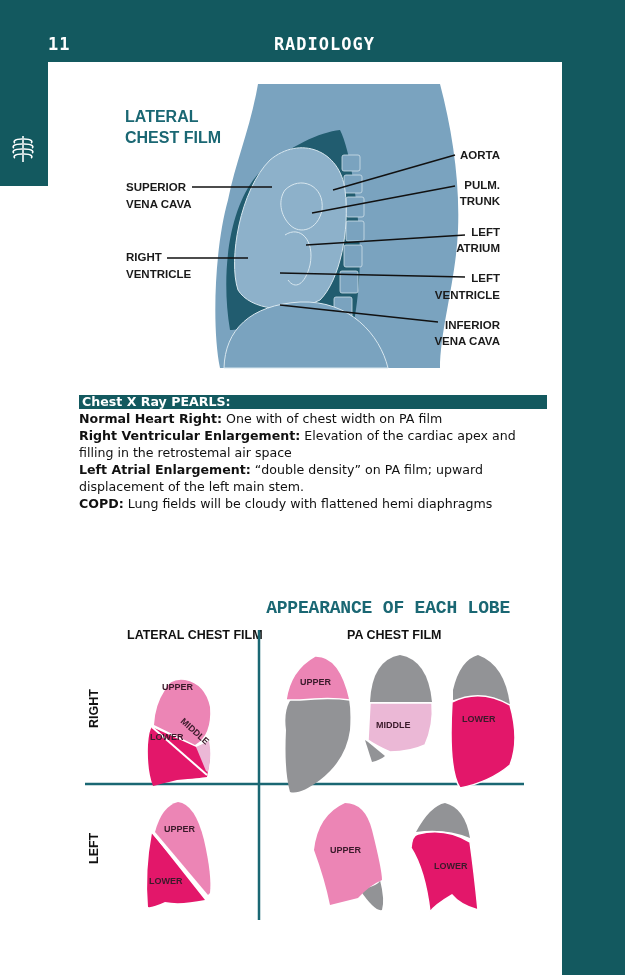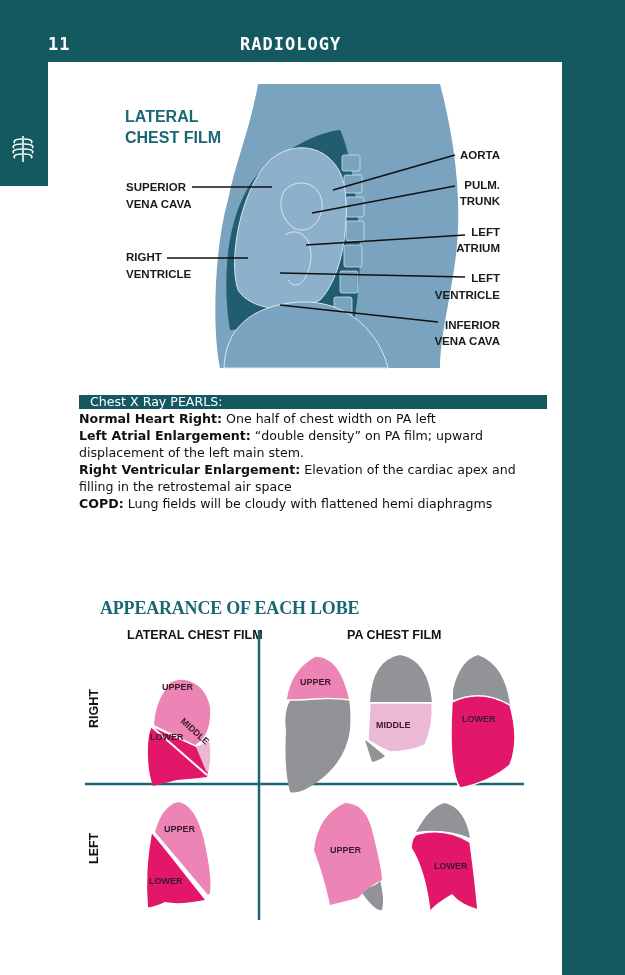--- a/index.html
+++ b/index.html
@@ -5,27 +5,27 @@
   html, body { margin: 0; padding: 0; }
   body {
     width: 625px; height: 975px; position: relative; overflow: hidden;
     background: #fff;
     font-family: "DejaVu Sans", sans-serif;
   }
   .top-band { position: absolute; left: 0; top: 0; width: 625px; height: 62px; background: #13595f; }
   .right-band { position: absolute; left: 562px; top: 0; width: 63px; height: 975px; background: #13595f; }
   .left-tab { position: absolute; left: 0; top: 62px; width: 48px; height: 124px; background: #13595f; }
   .page-number { position: absolute; left: 48px; top: 34px; color: #fff; font-family: "DejaVu Sans Mono", monospace; font-weight: bold; font-size: 17px; letter-spacing: 1px; }
-  .section-title { position: absolute; left: 240px; top: 34px; width: 135px; text-align: left; color: #fff; font-family: "DejaVu Sans Mono", monospace; font-weight: bold; font-size: 17px; letter-spacing: 1px; }
+  .section-title { position: absolute; left: 240px; top: 34px; width: 135px; text-align: right; color: #fff; font-family: "DejaVu Sans Mono", monospace; font-weight: bold; font-size: 17px; letter-spacing: 1px; }
   .rib-icon { position: absolute; left: 10px; top: 134px; width: 26px; height: 30px; }
   .illus { position: absolute; left: 100px; top: 80px; width: 430px; height: 295px; }
   .pearls { position: absolute; left: 79px; top: 395px; width: 468px; font-size: 12.6px; line-height: 16.9px; color: #111; font-family: "DejaVu Sans", sans-serif; }
-  .pearls-header { background: #13595f; color: #fff; font-weight: normal; padding-left: 11px; height: 14px; line-height: 14px; font-size: 12.6px; margin-bottom: 2px; }
+  .pearls-header { background: #13595f; color: #fff; font-weight: bold; padding-left: 3px; height: 14px; line-height: 14px; font-size: 12.6px; margin-bottom: 2px; }
   .pearl b { font-weight: bold; }
-  .lobe-title { position: absolute; left: 100px; top: 598px; width: 410px; text-align: left; color: #1a6773; font-family: Liberation Serif, serif; font-weight: bold; font-size: 18px; letter-spacing: -0.2px; }
+  .lobe-title { position: absolute; left: 100px; top: 598px; width: 410px; text-align: right; color: #1a6773; font-family: Liberation Mono, monospace; font-weight: bold; font-size: 18px; letter-spacing: -0.2px; }
   .col-label { position: absolute; font-family: "Liberation Sans", sans-serif; font-weight: bold; font-size: 12.5px; color: #111; padding-left: 6px; }
   .row-label { position: absolute; font-family: "Liberation Sans", sans-serif; font-weight: bold; font-size: 12.5px; color: #111; transform: rotate(-90deg); transform-origin: left top; }
   .lobes { position: absolute; left: 70px; top: 620px; width: 480px; height: 310px; }
   .lobe-text { font-family: "Liberation Sans", sans-serif; font-weight: bold; font-size: 9px; fill: #3a1a2a; }
 </style>
 </head>
 <body>
 
 <div class="top-band"></div>
 <div class="right-band"></div>
@@ -90,23 +90,23 @@
     <text x="500" y="252" text-anchor="end">ATRIUM</text>
     <text x="500" y="282" text-anchor="end">LEFT</text>
     <text x="500" y="299" text-anchor="end">VENTRICLE</text>
     <text x="500" y="329" text-anchor="end">INFERIOR</text>
     <text x="500" y="345" text-anchor="end">VENA CAVA</text>
   </g>
 </svg>
 
 <div class="pearls">
   <div class="pearls-header">Chest X Ray PEARLS:</div>
-  <div class="pearl"><b>Normal Heart Right:</b><span> One half of chest width on PA left</span></div>
+  <div class="pearl"><b>Normal Heart Right:</b><span> One with of chest width on PA film</span></div>
+  <div class="pearl"><b>Right Ventricular Enlargement:</b><span> Elevation of the cardiac apex and filling in the retrostemal air space</span></div>
   <div class="pearl"><b>Left Atrial Enlargement:</b><span> “double density” on PA film; upward displacement of the left main stem.</span></div>
-  <div class="pearl"><b>Right Ventricular Enlargement:</b><span> Elevation of the cardiac apex and filling in the retrostemal air space</span></div>
   <div class="pearl"><b>COPD:</b><span> Lung fields will be cloudy with flattened hemi diaphragms</span></div>
 </div>
 
 <div class="lobe-title">APPEARANCE OF EACH LOBE</div>
 <div class="col-label" style="left:121px; top:628px;">LATERAL CHEST FILM</div>
 <div class="col-label" style="left:341px; top:628px;">PA CHEST FILM</div>
 <div class="row-label" style="left:87px; top:728px;">RIGHT</div>
 <div class="row-label" style="left:87px; top:864px;">LEFT</div>
 
 <svg class="lobes" viewBox="70 620 480 310">

